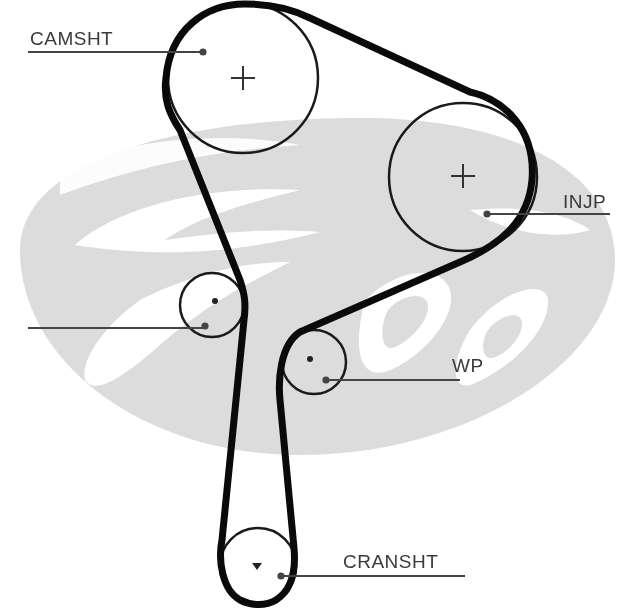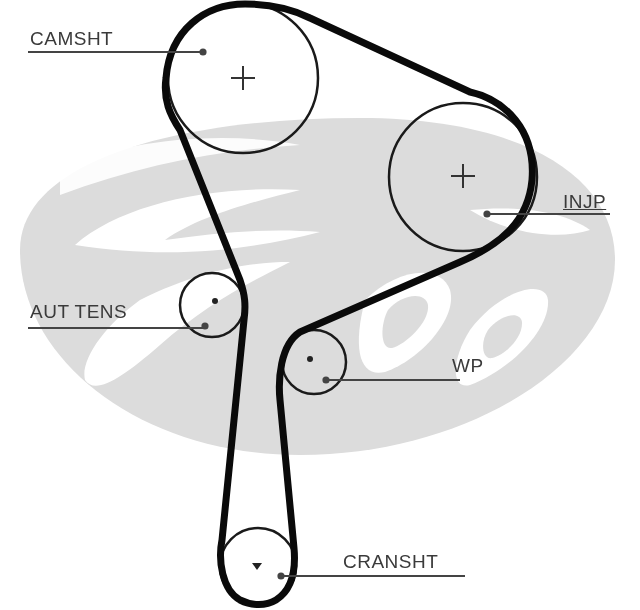--- a/index.html
+++ b/index.html
@@ -89,18 +89,17 @@
       <line x1="28" y1="328" x2="205" y2="328"></line>
       <circle cx="205" cy="326" r="2.5"></circle>
       <line x1="326" y1="380" x2="460" y2="380"></line>
       <circle cx="326" cy="380" r="2.5"></circle>
       <line x1="279" y1="576" x2="465" y2="576"></line>
       <circle cx="281" cy="576" r="2.5"></circle>
     </g>
   </svg>
 
   <div class="label" style="left:30px; top:29px;">CAMSHT</div>
-  <div class="label" style="left:563px; top:192px;text-decoration:underline;">INJP</div>
-  <div class="label" style="left:30px; top:302px;">AUT TENS</div>
+  <div class="label" style="left:563px; top:192px;">INJP</div>
   <div class="label" style="left:420px; top:356px;margin-left:32px;">WP</div>
   <div class="label" style="left:343px; top:552px;">CRANSHT</div>
 
 </div>
 
 </body></html>

